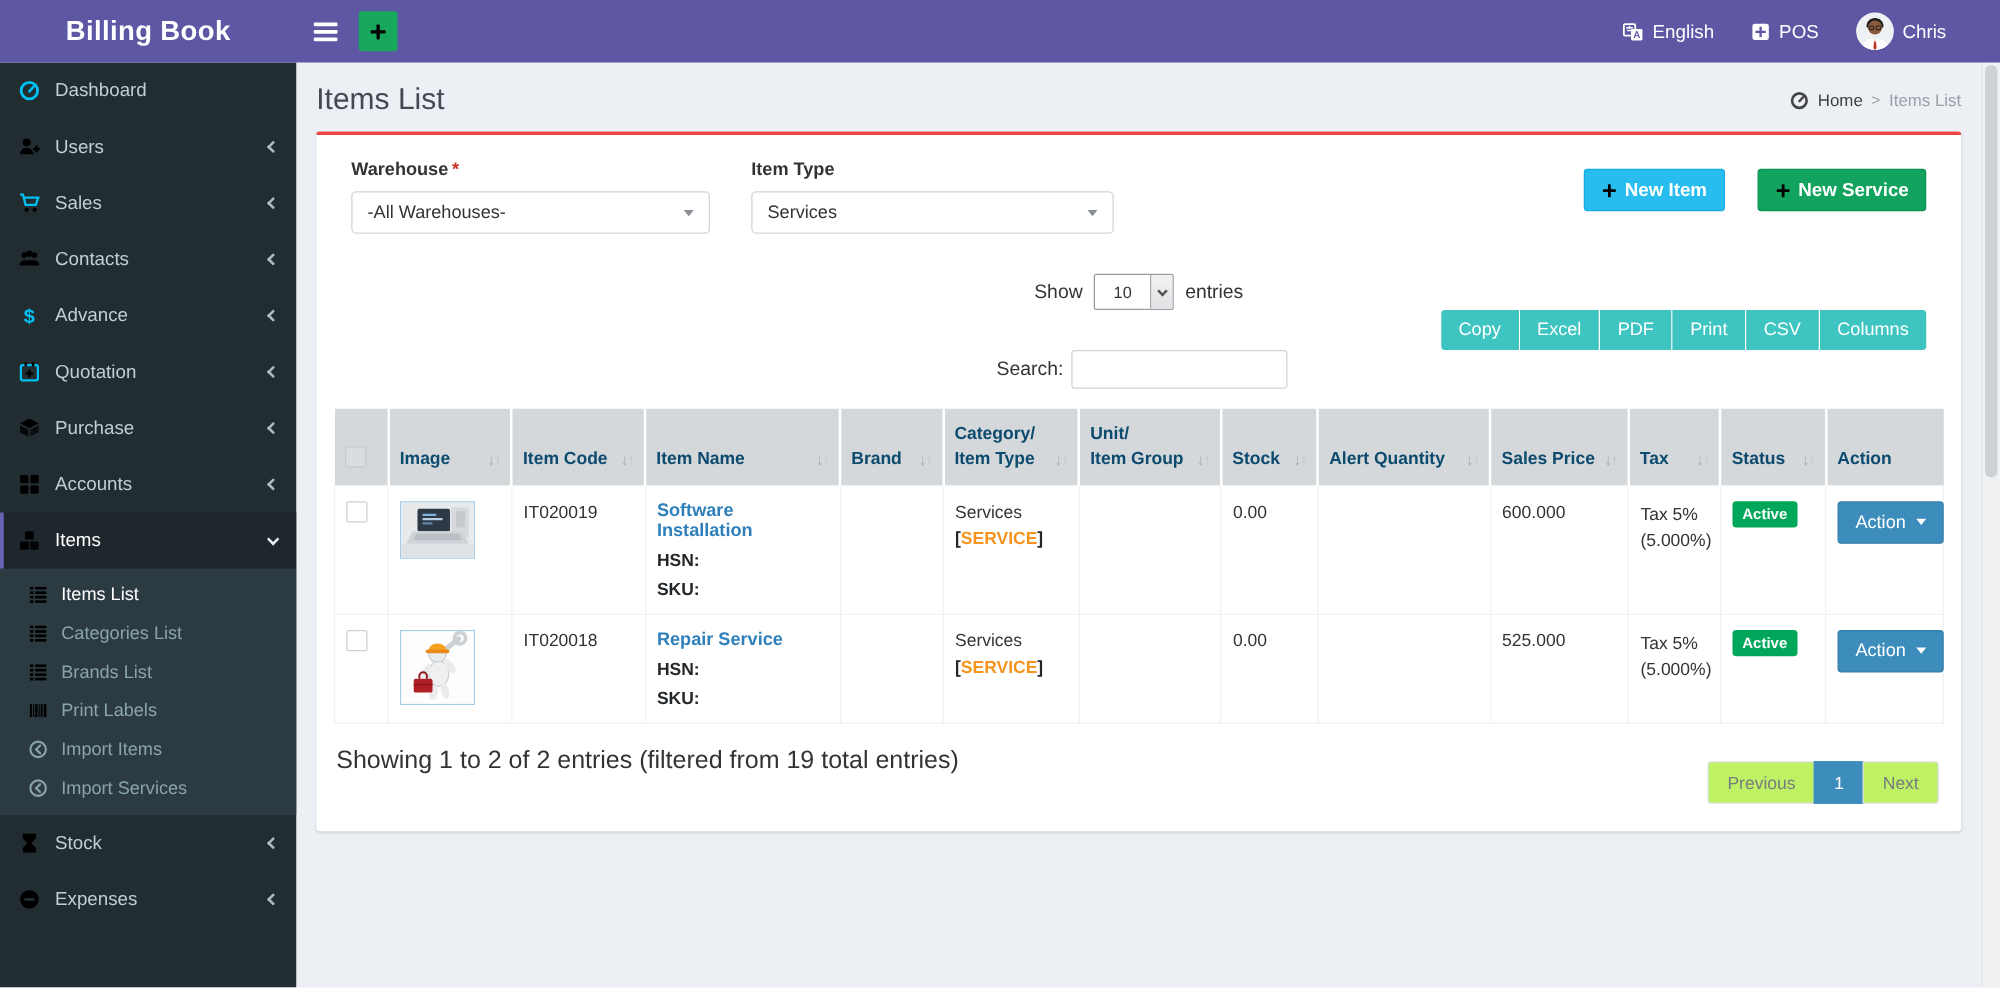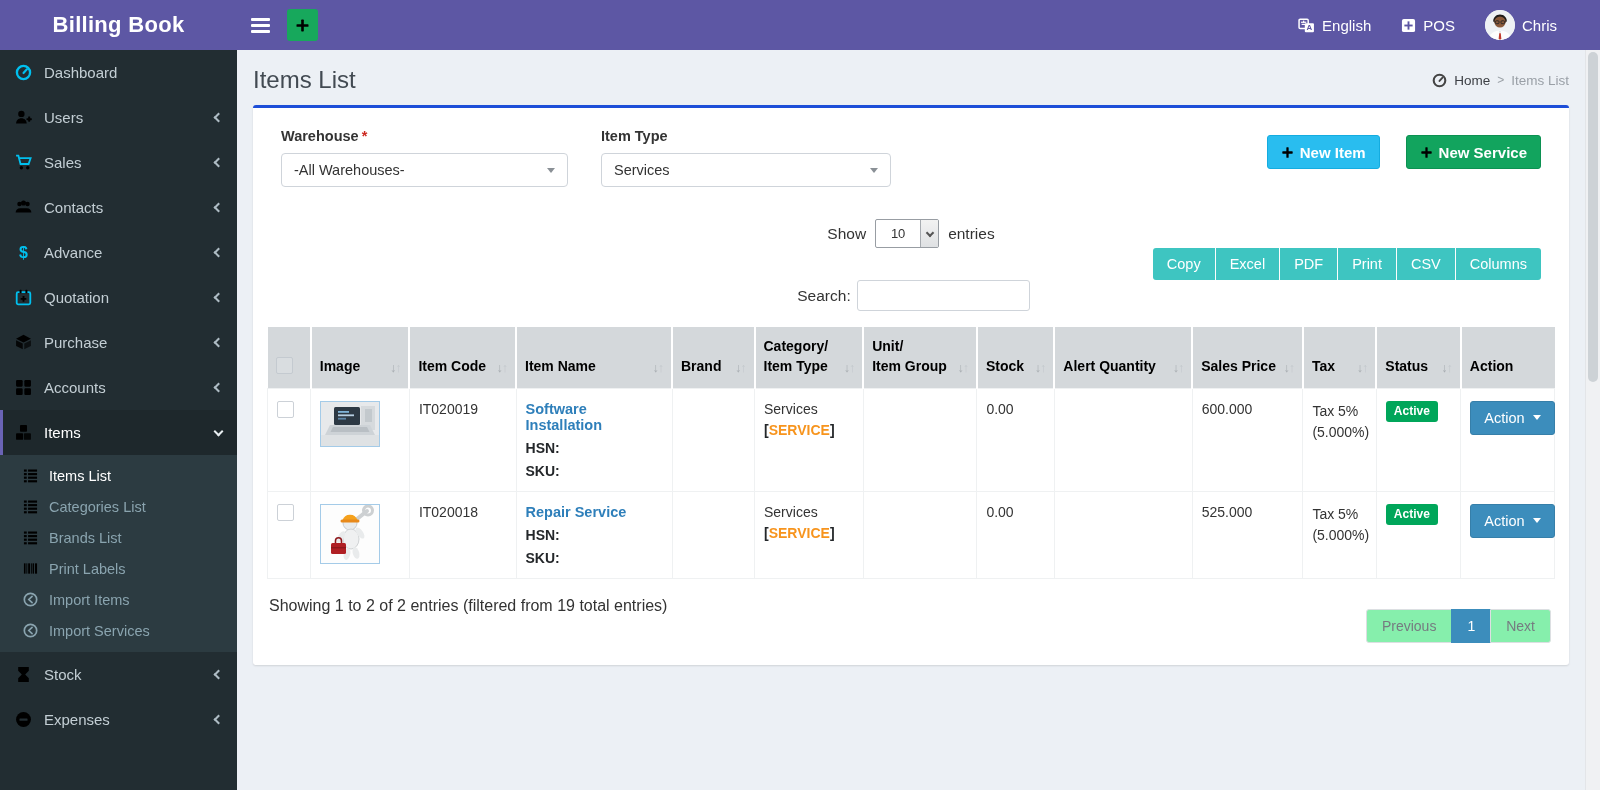--- a/index.html
+++ b/index.html
@@ -40,21 +40,21 @@
 
   
   .content { position:absolute; top:50px; left:237px; width:1348px; height:740px; }
   .content-header { display:flex; justify-content:space-between; align-items:center; padding:16px 16px 11px 16px; }
   .page-title { font-size:24px; font-weight:400; color:#424a52; }
   .breadcrumb { display:flex; align-items:center; gap:7px; font-size:13.5px; color:#3c3f44; }
   .breadcrumb .ic { width:15px; height:15px; color:#444; }
   .breadcrumb .sep { color:#9aa0a6; font-size:12px; }
   .breadcrumb .current { color:#999fa6; }
 
-  .box { margin:0 16px; background:#fff; border-top:3px solid #1d4ed8; border-radius:3px; box-shadow:0 1px 2px rgba(0,0,0,.12); padding:14px 14px 22px; }
+  .box { margin:0 16px; background:#fff; border-top:3px solid #ef4444; border-radius:3px; box-shadow:0 1px 2px rgba(0,0,0,.12); padding:14px 14px 22px; }
 
   
   .filters { display:flex; align-items:flex-start; padding:6px 14px 4px; }
   .filter-group { width:287px; margin-right:33px; }
   .filter-label { font-size:14.5px; font-weight:bold; color:#333; margin-bottom:9px; }
   .req { color:#cc2a22; margin-left:3px; }
   .select2 { height:34px; border:1px solid #cfd4da; border-radius:4px; background:#fff; display:flex; align-items:center; justify-content:space-between; padding:0 12px; font-size:14.5px; color:#333; cursor:pointer; }
   .caret { width:0; height:0; border-top:5px solid #8a9096; border-left:4px solid transparent; border-right:4px solid transparent; }
   .filter-actions { margin-left:auto; display:flex; gap:26px; padding-top:7px; }
   .btn-new { height:34px; padding:0 13px; border-radius:3px; color:#fff; font-size:15px; font-weight:600; display:flex; align-items:center; gap:6px; cursor:pointer; border:1px solid transparent; }
@@ -74,44 +74,44 @@
   .export-btn:first-child { border-radius:3px 0 0 3px; }
   .export-btn:last-child  { border-radius:0 3px 3px 0; border-right:none; }
   .search-group { display:flex; align-items:center; gap:6px; margin-left:5px; font-size:15.5px; color:#333; }
   .search-input { width:173px; height:31px; border:1px solid #cfd4da; border-radius:3px; background:#fff; font-family:inherit; font-size:14px; padding:0 8px; color:#333; }
 
   
   table.items { width:100%; border-collapse:collapse; table-layout:fixed; font-size:14px; }
   table.items thead th { background:#d4d8db; border-right:2px solid #fff; vertical-align:bottom; padding:9px 8px 11px; text-align:left; }
   table.items thead th:last-child { border-right:none; }
   .th-flex { display:flex; align-items:flex-end; }
-  .th-label { font-weight:bold; color:#000000; font-size:14px; line-height:1.45; white-space:pre-line; }
+  .th-label { font-weight:bold; color:#0c4a6e; font-size:14px; line-height:1.45; white-space:pre-line; }
   .sort-icon { margin-left:auto; font-size:12.5px; line-height:1; padding-bottom:2px; letter-spacing:-1px; }
   .sort-icon::before { content:"\2193"; color:#a9aeb3; }
   .sort-icon::after  { content:"\2191"; color:#c3c8cc; }
   table.items tbody td { border:1px solid #eff1f2; padding:12px 9px; vertical-align:top; background:#fff; }
   table.items tbody tr { height:84px; }
   .cb { width:17px; height:17px; border:1px solid #ccd1d7; border-radius:2px; background:#fff; display:inline-block; cursor:pointer; }
   .cb.header { border-color:#c4cad0; background:#d9dde0; }
   .thumb-img { border:1px solid #a4cbe8; background:#fff; display:inline-block; line-height:0; }
   .item-link { color:#2e7fba; font-weight:bold; font-size:14.5px; cursor:pointer; }
   .meta-line { font-weight:bold; color:#24272a; margin-top:7px; }
   .cat-line { color:#333; }
   .type-line { margin-top:5px; color:#24272a; font-weight:bold; }
   .type-orange { color:#f7941d; font-weight:bold; }
   .tax-cell { white-space:pre-line; line-height:1.55; }
   .badge-active { display:inline-block; background:#00a65a; color:#fff; font-size:12px; font-weight:bold; padding:3.5px 8px; border-radius:3px; }
   .btn-action { display:inline-flex; align-items:center; gap:8px; background:#3c8dbc; border:1px solid #367fa9; color:#fff; font-size:14.5px; padding:8px 13px; border-radius:3px; cursor:pointer; }
   .btn-action .caret { border-top-color:#fff; }
 
   
   .dt-footer { display:flex; justify-content:space-between; align-items:flex-start; padding:14px 2px 0; }
-  .dt-summary { font-size:16px; color:#333; padding-top:4px; }
+  .dt-summary { font-size:20px; color:#333; padding-top:4px; }
   .pagination { display:flex; margin-top:16px; margin-right:2px; }
-  .page-btn { border:1px solid #dcdfe2; background:#86efac; color:#767b80; font-size:14px; padding:8px 15px; margin-left:-1px; cursor:pointer; }
+  .page-btn { border:1px solid #dcdfe2; background:#bef264; color:#767b80; font-size:14px; padding:8px 15px; margin-left:-1px; cursor:pointer; }
   .page-btn.prev { border-radius:3px 0 0 3px; margin-left:0; }
   .page-btn.next { border-radius:0 3px 3px 0;text-align:center; }
   .page-btn.active { background:#3c8dbc; border-color:#3c8dbc; color:#fff; }
 </style>
 </head>
 <body>
 
 <svg width="0" height="0" style="position:absolute">
   <defs>
     <symbol id="i-gauge" viewBox="0 0 16 16">

